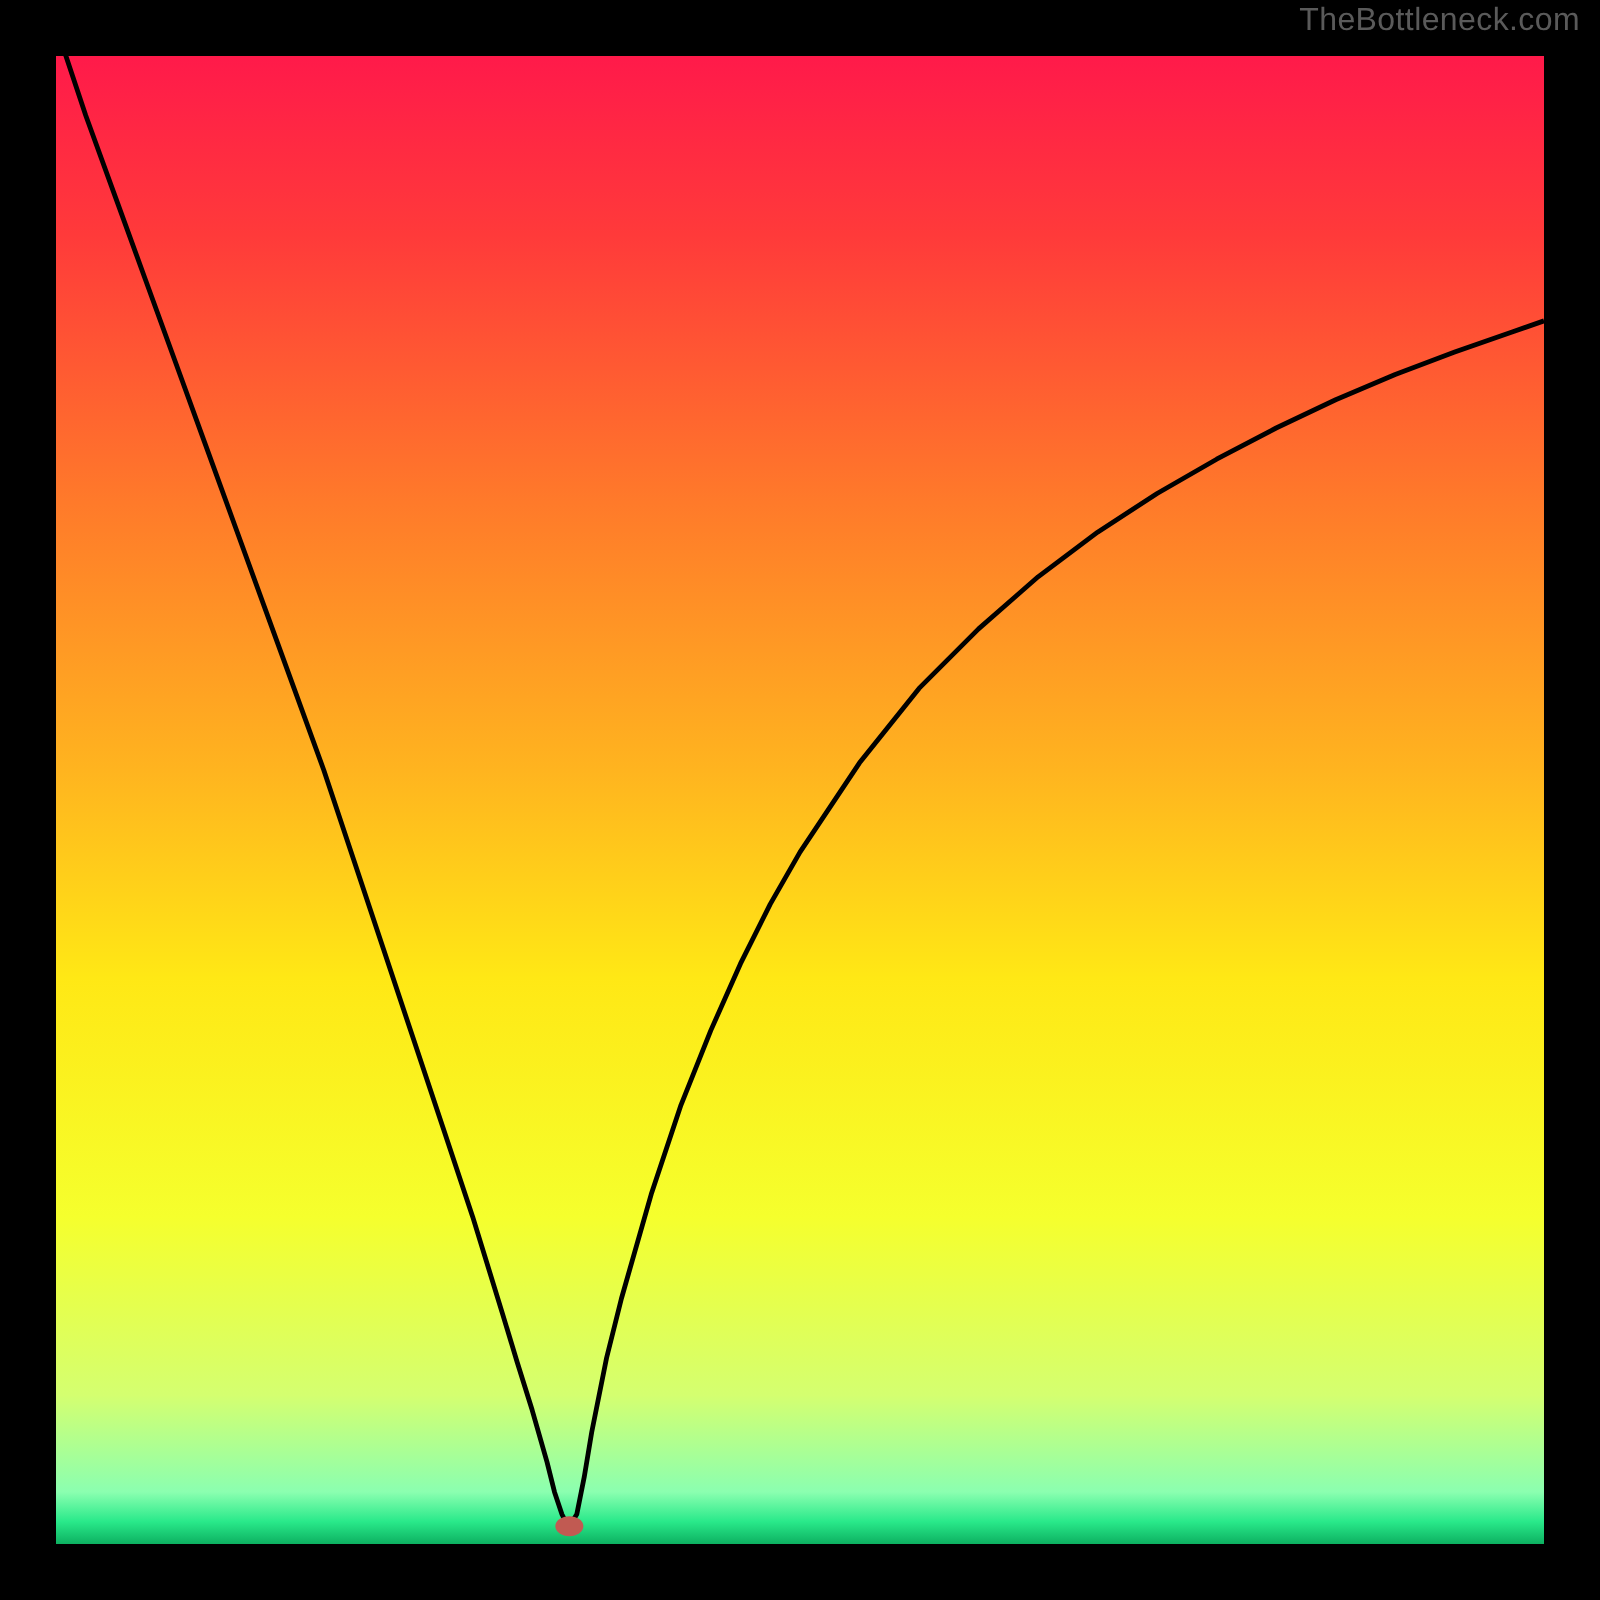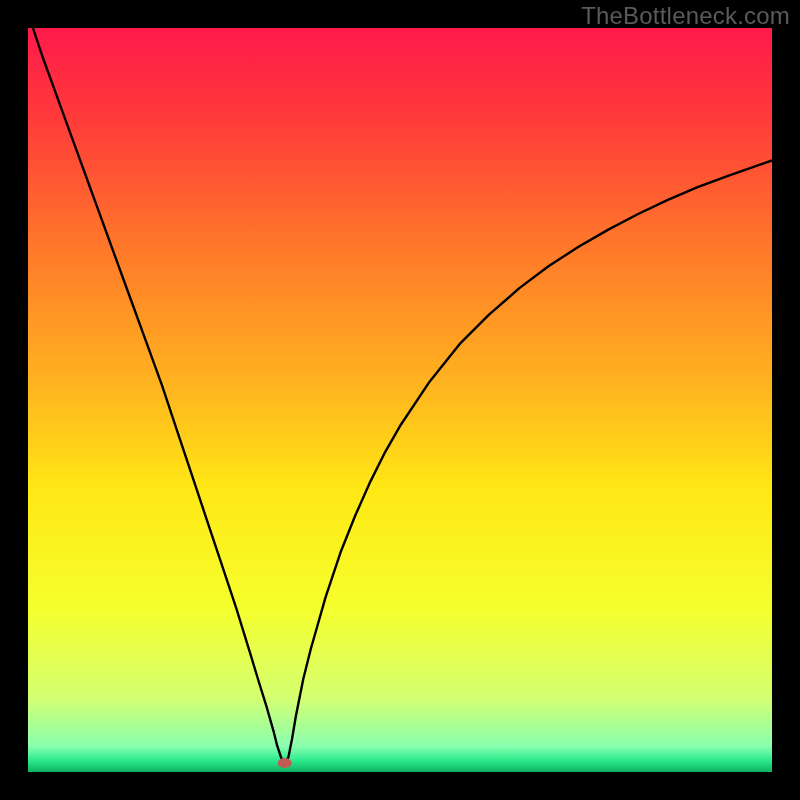--- a/index.html
+++ b/index.html
@@ -15,21 +15,21 @@
     position: relative;
     width: 800px;
     height: 800px;
     background: #000000;
   }
   .watermark {
     position: absolute;
     top: 2px;
     right: 10px;
     color: #5a5a5a;
-    font-size: 24px;
+    font-size: 16px;
     font-weight: 400;
     letter-spacing: 0.2px;
     z-index: 10;
   }
   .plot {
     position: absolute;
     left: 28px;
     top: 28px;
     width: 744px;
     height: 744px;

